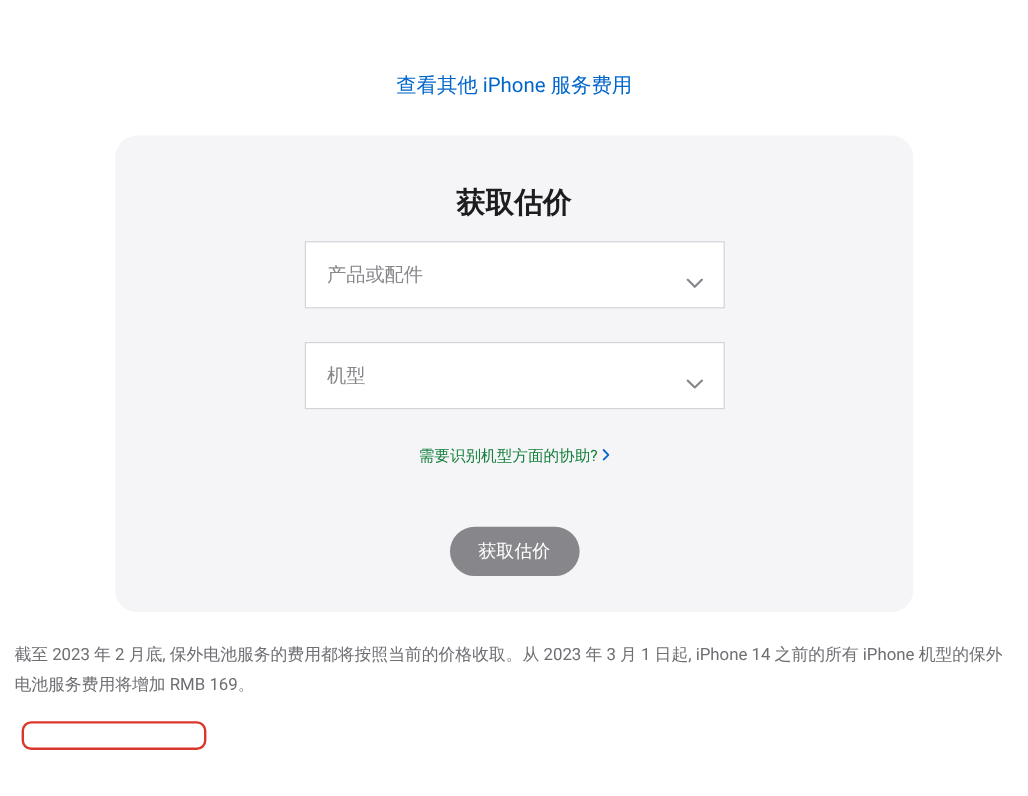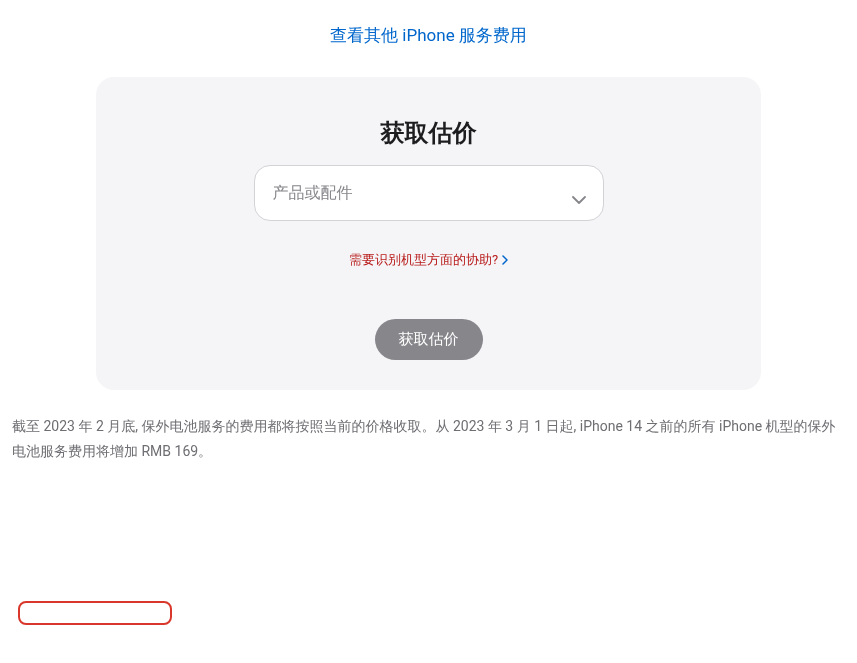--- a/index.html
+++ b/index.html
@@ -9,21 +9,21 @@
     }
     body {
       font-family: -apple-system, BlinkMacSystemFont, "Segoe UI", Roboto, "Helvetica Neue", Arial, sans-serif;
       background: #ffffff;
       width: 857px;
       height: 663px;
       position: relative;
     }
     .top-link {
       text-align: center;
-      padding-top: 24px;
+      padding-top: 60px;
       padding-bottom: 30px;
     }
     .top-link a {
       color: #0066cc;
       text-decoration: none;
       font-size: 17px;
     }
     .card {
       background: #f5f5f7;
       border-radius: 18px;
@@ -46,21 +46,21 @@
     .select-wrapper {
       position: relative;
       width: 350px;
       margin: 0 auto 28px auto;
     }
     .select-box {
       width: 100%;
       height: 56px;
       background: #ffffff;
       border: 1px solid #d2d2d7;
-      border-radius: 16px;
+      border-radius: 0;
       padding: 0 44px 0 18px;
       font-size: 16px;
       color: #86868b;
       text-align: left;
       cursor: pointer;
       display: flex;
       align-items: center;
       position: relative;
     }
     .select-wrapper:last-of-type {
@@ -75,21 +75,21 @@
       height: 8px;
       pointer-events: none;
     }
     .chevron svg {
       width: 100%;
       height: 100%;
     }
     .help-link {
       display: inline-flex;
       align-items: center;
-      color: #b91c1c;
+      color: #15803d;
       text-decoration: none;
       font-size: 13px;
       margin-bottom: 50px;
     }
     .help-link .arrow {
       margin-left: 4px;
       display: inline-block;
     }
     .submit-btn {
       background: #86868b;
@@ -130,20 +130,30 @@
     <div class="select-box">
       <span>产品或配件</span>
     </div>
     <span class="chevron">
       <svg viewBox="0 0 14 8" fill="none">
           <path d="M1 1l6 6 6-6" stroke="#86868b" stroke-width="1.8" stroke-linecap="round" stroke-linejoin="round"></path>
         </svg>
     </span>
   </div>
 
+  <div class="select-wrapper">
+    <div class="select-box">
+      <span>机型</span>
+    </div>
+    <span class="chevron">
+      <svg viewBox="0 0 14 8" fill="none">
+          <path d="M1 1l6 6 6-6" stroke="#86868b" stroke-width="1.8" stroke-linecap="round" stroke-linejoin="round"></path>
+        </svg>
+    </span>
+  </div>
 
   <a href="#" class="help-link">
     <span>需要识别机型方面的协助?</span>
     <span class="arrow">
       <svg width="6" height="10" viewBox="0 0 6 10" fill="none">
           <path d="M1 1l4 4-4 4" stroke="#0066cc" stroke-width="1.5" stroke-linecap="round" stroke-linejoin="round"></path>
         </svg>
     </span>
   </a>
 

